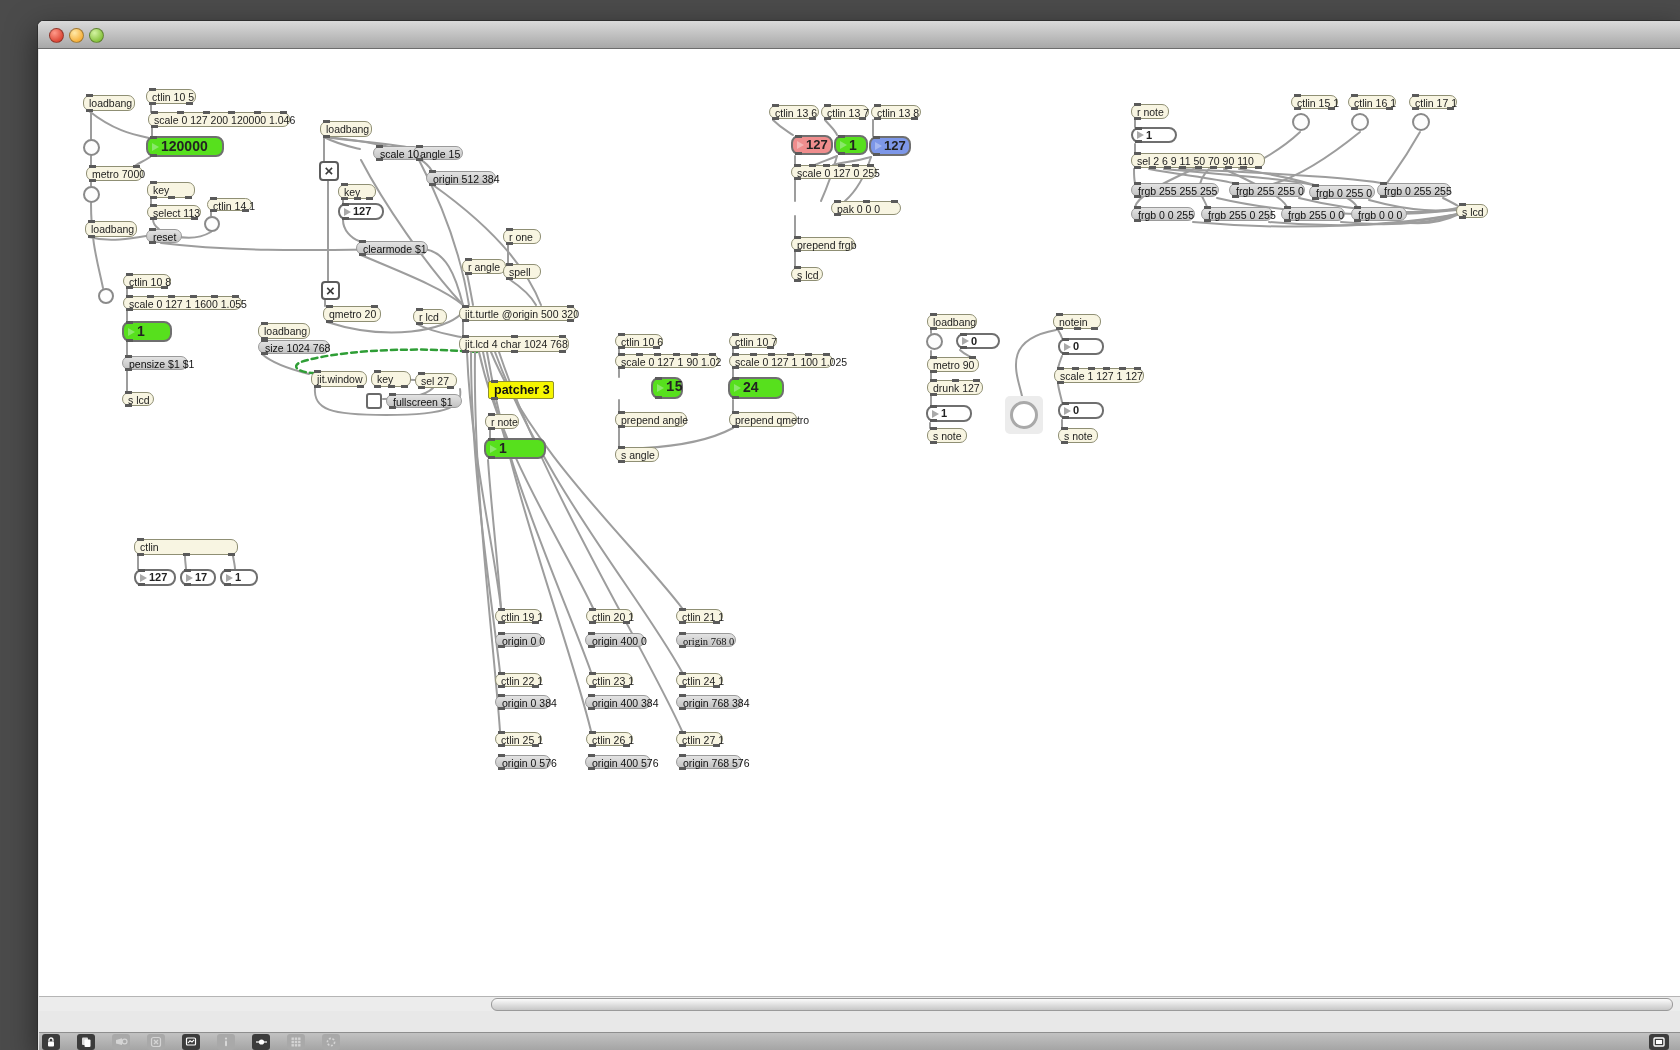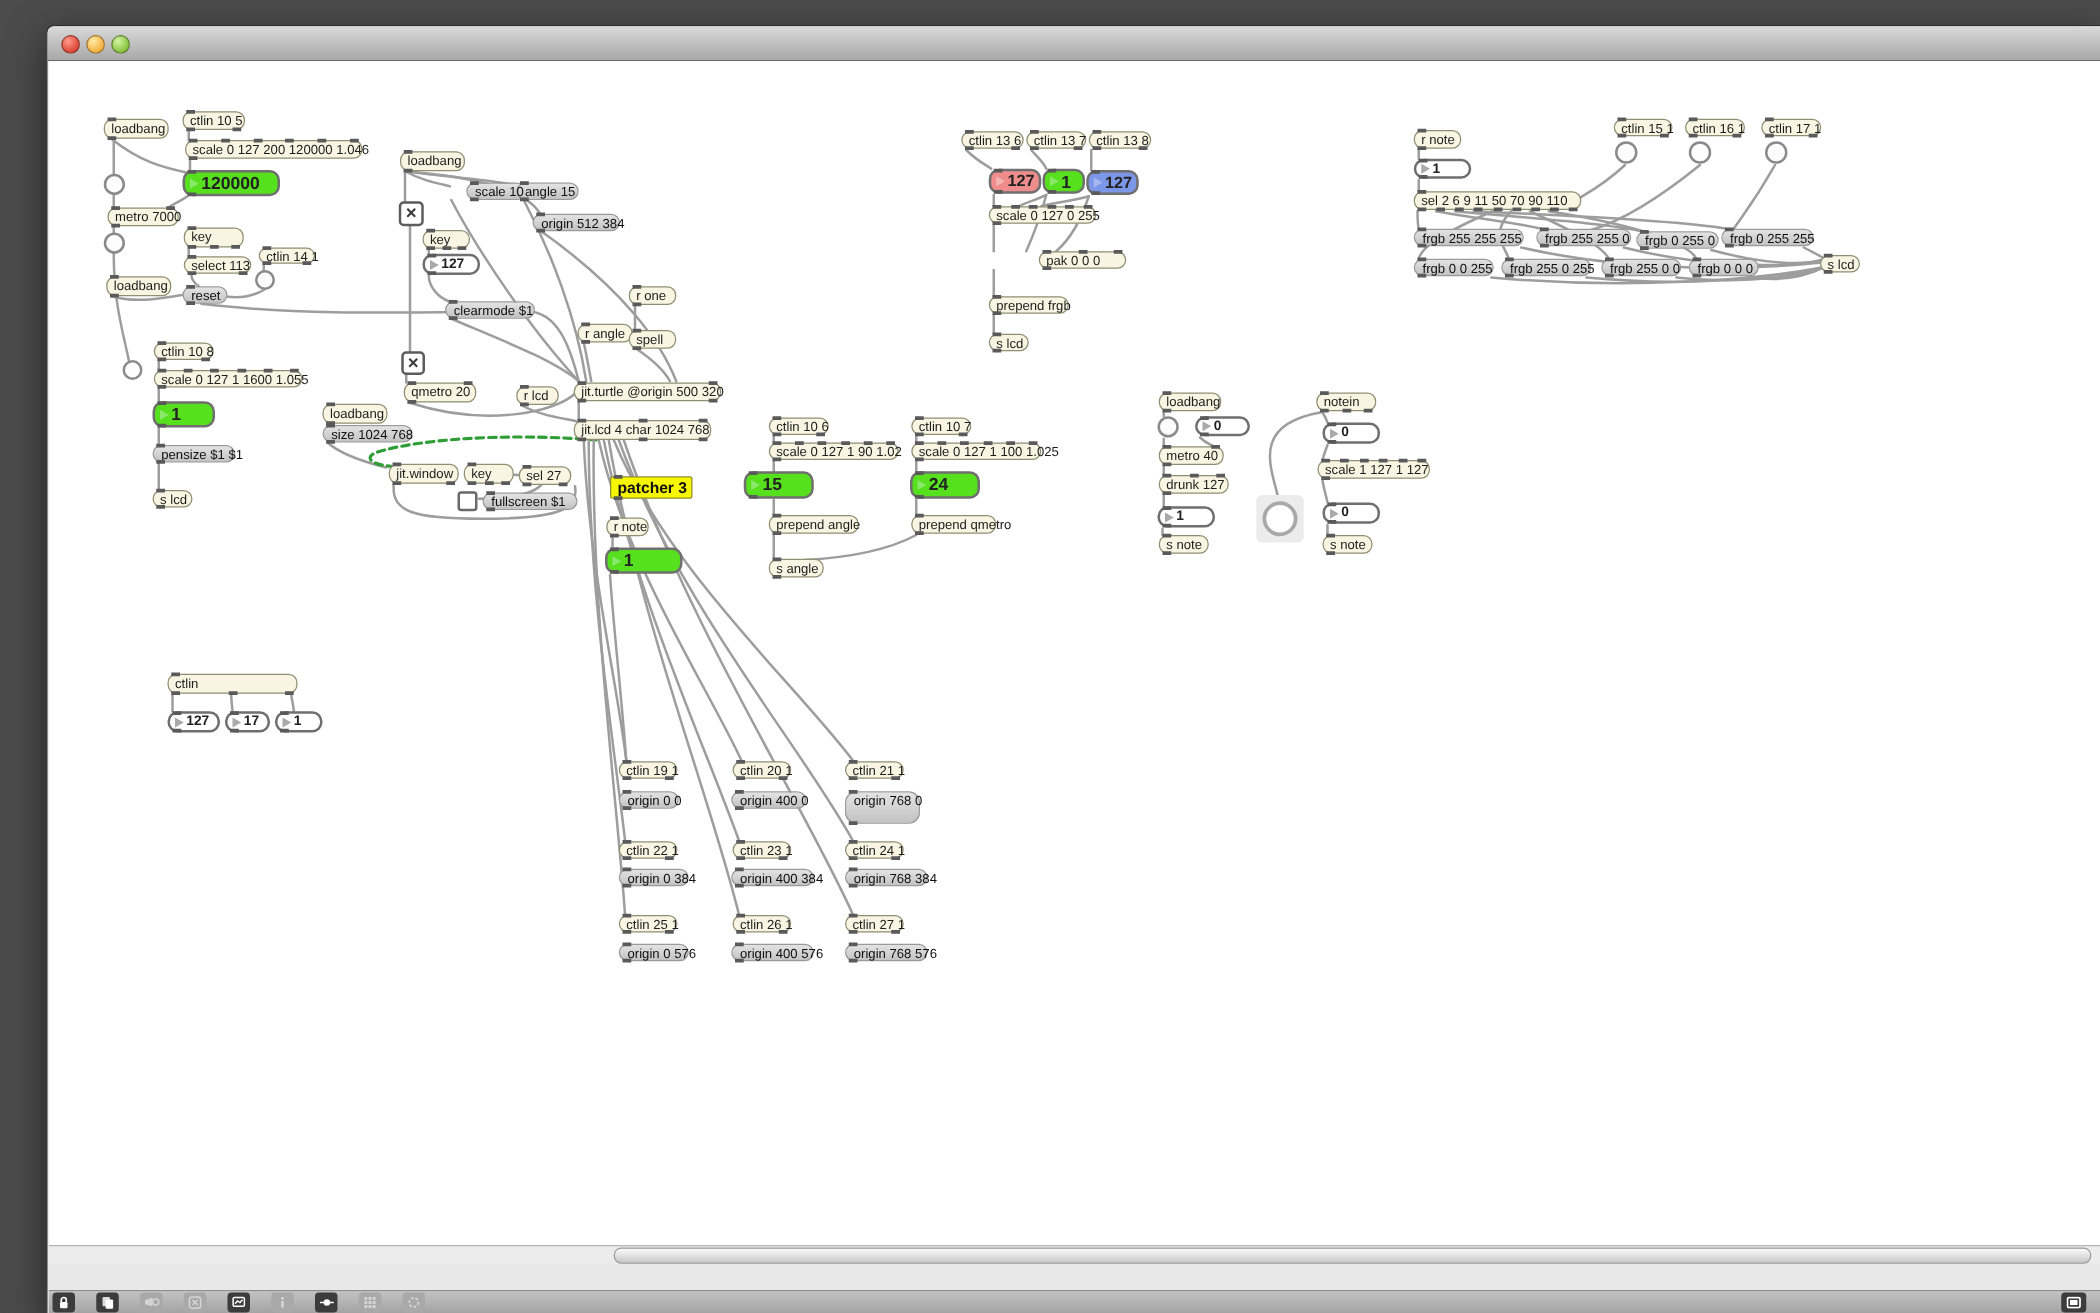--- a/index.html
+++ b/index.html
@@ -264,51 +264,51 @@
           <div class="node obj" style="left: 1455px; top: 202px; width: 32px; height: 14px;"><span class="lbl">s lcd</span><span class="stub in" style="left: 2px;"></span><span class="stub out" style="left: 2px;"></span></div>
           <div class="node obj" style="left: 1290px; top: 93px; width: 47px; height: 14px;"><span class="lbl">ctlin 15 1</span><span class="stub in" style="left: 2px;"></span><span class="stub out" style="left: 2px;"></span><span class="stub out" style="left: 36px;"></span></div>
           <div class="node bang" style="left: 1291px; top: 111px; width: 18px; height: 18px;"></div>
           <div class="node obj" style="left: 1347px; top: 93px; width: 48px; height: 14px;"><span class="lbl">ctlin 16 1</span><span class="stub in" style="left: 2px;"></span><span class="stub out" style="left: 2px;"></span><span class="stub out" style="left: 37px;"></span></div>
           <div class="node bang" style="left: 1350px; top: 111px; width: 18px; height: 18px;"></div>
           <div class="node obj" style="left: 1408px; top: 93px; width: 48px; height: 14px;"><span class="lbl">ctlin 17 1</span><span class="stub in" style="left: 2px;"></span><span class="stub out" style="left: 2px;"></span><span class="stub out" style="left: 37px;"></span></div>
           <div class="node bang" style="left: 1411px; top: 111px; width: 18px; height: 18px;"></div>
           <div class="node obj" style="left: 926px; top: 312px; width: 50px; height: 15px;"><span class="lbl">loadbang</span><span class="stub in" style="left: 2px;"></span><span class="stub out" style="left: 2px;"></span></div>
           <div class="node bang" style="left: 925px; top: 331px; width: 17px; height: 17px;"></div>
           <div class="node num" style="left: 955px; top: 331px; width: 44px; height: 16px;"><i class="tri"></i><span class="lbl">0</span><span class="stub in" style="left: 2px;"></span><span class="stub out" style="left: 2px;"></span></div>
-          <div class="node obj" style="left: 926px; top: 355px; width: 52px; height: 15px;"><span class="lbl">metro 40</span><span class="stub in" style="left: 2px;"></span><span class="stub in" style="left: 41px;"></span><span class="stub out" style="left: 2px;"></span></div>
+          <div class="node obj" style="left: 926px; top: 355px; width: 52px; height: 15px;"><span class="lbl">metro 90</span><span class="stub in" style="left: 2px;"></span><span class="stub in" style="left: 41px;"></span><span class="stub out" style="left: 2px;"></span></div>
           <div class="node obj" style="left: 926px; top: 378px; width: 56px; height: 15px;"><span class="lbl">drunk 127</span><span class="stub in" style="left: 2px;"></span><span class="stub in" style="left: 23.5px;"></span><span class="stub in" style="left: 45px;"></span><span class="stub out" style="left: 2px;"></span></div>
           <div class="node num" style="left: 925px; top: 403px; width: 46px; height: 17px;"><i class="tri"></i><span class="lbl">1</span><span class="stub in" style="left: 2px;"></span><span class="stub out" style="left: 2px;"></span></div>
           <div class="node obj" style="left: 926px; top: 426px; width: 40px; height: 15px;"><span class="lbl">s note</span><span class="stub in" style="left: 2px;"></span><span class="stub out" style="left: 2px;"></span></div>
           <div class="node obj" style="left: 1052px; top: 312px; width: 48px; height: 15px;"><span class="lbl">notein</span><span class="stub in" style="left: 2px;"></span><span class="stub out" style="left: 2px;"></span><span class="stub out" style="left: 19.5px;"></span><span class="stub out" style="left: 37px;"></span></div>
           <div class="node num" style="left: 1057px; top: 336px; width: 46px; height: 17px;"><i class="tri"></i><span class="lbl">0</span><span class="stub in" style="left: 2px;"></span><span class="stub out" style="left: 2px;"></span></div>
           <div class="node obj" style="left: 1053px; top: 366px; width: 90px; height: 15px;"><span class="lbl">scale 1 127 1 127</span><span class="stub in" style="left: 2px;"></span><span class="stub in" style="left: 17.4px;"></span><span class="stub in" style="left: 32.8px;"></span><span class="stub in" style="left: 48.2px;"></span><span class="stub in" style="left: 63.6px;"></span><span class="stub in" style="left: 79px;"></span><span class="stub out" style="left: 2px;"></span></div>
           <div class="node num" style="left: 1057px; top: 400px; width: 46px; height: 17px;"><i class="tri"></i><span class="lbl">0</span><span class="stub in" style="left: 2px;"></span><span class="stub out" style="left: 2px;"></span></div>
           <div class="node obj" style="left: 1057px; top: 426px; width: 40px; height: 15px;"><span class="lbl">s note</span><span class="stub in" style="left: 2px;"></span><span class="stub out" style="left: 2px;"></span></div>
           <div class="node bigbang bigpad" style="left: 1004px; top: 394px; width: 38px; height: 38px;">
             <div class="inner"></div>
           </div>
           <div class="node obj" style="left: 133px; top: 537px; width: 104px; height: 16px;"><span class="lbl">ctlin</span><span class="stub in" style="left: 2px;"></span><span class="stub out" style="left: 2px;"></span><span class="stub out" style="left: 47.5px;"></span><span class="stub out" style="left: 93px;"></span></div>
           <div class="node num" style="left: 133px; top: 567px; width: 42px; height: 17px;"><i class="tri"></i><span class="lbl">127</span><span class="stub in" style="left: 2px;"></span><span class="stub out" style="left: 2px;"></span></div>
           <div class="node num" style="left: 179px; top: 567px; width: 36px; height: 17px;"><i class="tri"></i><span class="lbl">17</span><span class="stub in" style="left: 2px;"></span><span class="stub out" style="left: 2px;"></span></div>
           <div class="node num" style="left: 219px; top: 567px; width: 38px; height: 17px;"><i class="tri"></i><span class="lbl">1</span><span class="stub in" style="left: 2px;"></span><span class="stub out" style="left: 2px;"></span></div>
           <div class="node obj" style="left: 614px; top: 332px; width: 48px; height: 14px;"><span class="lbl">ctlin 10 6</span><span class="stub in" style="left: 2px;"></span><span class="stub out" style="left: 2px;"></span><span class="stub out" style="left: 37px;"></span></div>
           <div class="node obj" style="left: 614px; top: 352px; width: 104px; height: 14px;"><span class="lbl">scale 0 127 1 90 1.02</span><span class="stub in" style="left: 2px;"></span><span class="stub in" style="left: 20.2px;"></span><span class="stub in" style="left: 38.4px;"></span><span class="stub in" style="left: 56.6px;"></span><span class="stub in" style="left: 74.8px;"></span><span class="stub in" style="left: 93px;"></span><span class="stub out" style="left: 2px;"></span></div>
-          <div class="node num green" style="left: 594px; top: 375px; width: 56px; height: 22px;"><i class="tri"></i><span class="lbl">15</span><span class="stub in" style="left: 2px;"></span><span class="stub out" style="left: 2px;"></span></div>
+          <div class="node num green" style="left: 650px; top: 375px; width: 32px; height: 22px; font-family: Liberation Mono, monospace;"><i class="tri"></i><span class="lbl">15</span><span class="stub in" style="left: 2px;"></span><span class="stub out" style="left: 2px;"></span></div>
           <div class="node obj" style="left: 614px; top: 410px; width: 72px; height: 15px;"><span class="lbl">prepend angle</span><span class="stub in" style="left: 2px;"></span><span class="stub out" style="left: 2px;"></span></div>
           <div class="node obj" style="left: 728px; top: 332px; width: 48px; height: 14px;"><span class="lbl">ctlin 10 7</span><span class="stub in" style="left: 2px;"></span><span class="stub out" style="left: 2px;"></span><span class="stub out" style="left: 37px;"></span></div>
           <div class="node obj" style="left: 728px; top: 352px; width: 104px; height: 14px;"><span class="lbl">scale 0 127 1 100 1.025</span><span class="stub in" style="left: 2px;"></span><span class="stub in" style="left: 20.2px;"></span><span class="stub in" style="left: 38.4px;"></span><span class="stub in" style="left: 56.6px;"></span><span class="stub in" style="left: 74.8px;"></span><span class="stub in" style="left: 93px;"></span><span class="stub out" style="left: 2px;"></span></div>
           <div class="node num green" style="left: 727px; top: 375px; width: 56px; height: 22px;"><i class="tri"></i><span class="lbl">24</span><span class="stub in" style="left: 2px;"></span><span class="stub out" style="left: 2px;"></span></div>
           <div class="node obj" style="left: 728px; top: 410px; width: 68px; height: 15px;"><span class="lbl">prepend qmetro</span><span class="stub in" style="left: 2px;"></span><span class="stub out" style="left: 2px;"></span></div>
           <div class="node obj" style="left: 614px; top: 445px; width: 44px; height: 15px;"><span class="lbl">s angle</span><span class="stub in" style="left: 2px;"></span><span class="stub out" style="left: 2px;"></span></div>
           <div class="node obj" style="left: 494px; top: 607px; width: 47px; height: 14px;"><span class="lbl">ctlin 19 1</span><span class="stub in" style="left: 2px;"></span><span class="stub out" style="left: 2px;"></span><span class="stub out" style="left: 36px;"></span></div>
           <div class="node msg" style="left: 494px; top: 631px; width: 48px; height: 14px;"><span class="lbl">origin 0 0</span><span class="stub in" style="left: 2px;"></span><span class="stub out" style="left: 2px;"></span></div>
           <div class="node obj" style="left: 585px; top: 607px; width: 47px; height: 14px;"><span class="lbl">ctlin 20 1</span><span class="stub in" style="left: 2px;"></span><span class="stub out" style="left: 2px;"></span><span class="stub out" style="left: 36px;"></span></div>
           <div class="node msg" style="left: 584px; top: 631px; width: 60px; height: 14px;"><span class="lbl">origin 400 0</span><span class="stub in" style="left: 2px;"></span><span class="stub out" style="left: 2px;"></span></div>
           <div class="node obj" style="left: 675px; top: 607px; width: 47px; height: 14px;"><span class="lbl">ctlin 21 1</span><span class="stub in" style="left: 2px;"></span><span class="stub out" style="left: 2px;"></span><span class="stub out" style="left: 36px;"></span></div>
-          <div class="node msg" style="left: 675px; top: 631px; width: 60px; height: 26px;"><span class="lbl">origin 768 0</span><span class="stub in" style="left: 2px;"></span><span class="stub out" style="left: 2px;"></span></div>
+          <div class="node msg" style="left: 675px; top: 631px; width: 60px; height: 14px; font-family: Liberation Serif, serif;"><span class="lbl">origin 768 0</span><span class="stub in" style="left: 2px;"></span><span class="stub out" style="left: 2px;"></span></div>
           <div class="node obj" style="left: 494px; top: 671px; width: 47px; height: 14px;"><span class="lbl">ctlin 22 1</span><span class="stub in" style="left: 2px;"></span><span class="stub out" style="left: 2px;"></span><span class="stub out" style="left: 36px;"></span></div>
           <div class="node msg" style="left: 494px; top: 693px; width: 56px; height: 14px;"><span class="lbl">origin 0 384</span><span class="stub in" style="left: 2px;"></span><span class="stub out" style="left: 2px;"></span></div>
           <div class="node obj" style="left: 585px; top: 671px; width: 47px; height: 14px;"><span class="lbl">ctlin 23 1</span><span class="stub in" style="left: 2px;"></span><span class="stub out" style="left: 2px;"></span><span class="stub out" style="left: 36px;"></span></div>
           <div class="node msg" style="left: 584px; top: 693px; width: 66px; height: 14px;"><span class="lbl">origin 400 384</span><span class="stub in" style="left: 2px;"></span><span class="stub out" style="left: 2px;"></span></div>
           <div class="node obj" style="left: 675px; top: 671px; width: 47px; height: 14px;"><span class="lbl">ctlin 24 1</span><span class="stub in" style="left: 2px;"></span><span class="stub out" style="left: 2px;"></span><span class="stub out" style="left: 36px;"></span></div>
           <div class="node msg" style="left: 675px; top: 693px; width: 66px; height: 14px;"><span class="lbl">origin 768 384</span><span class="stub in" style="left: 2px;"></span><span class="stub out" style="left: 2px;"></span></div>
           <div class="node obj" style="left: 494px; top: 730px; width: 47px; height: 14px;"><span class="lbl">ctlin 25 1</span><span class="stub in" style="left: 2px;"></span><span class="stub out" style="left: 2px;"></span><span class="stub out" style="left: 36px;"></span></div>
           <div class="node msg" style="left: 494px; top: 753px; width: 56px; height: 14px;"><span class="lbl">origin 0 576</span><span class="stub in" style="left: 2px;"></span><span class="stub out" style="left: 2px;"></span></div>
           <div class="node obj" style="left: 585px; top: 730px; width: 47px; height: 14px;"><span class="lbl">ctlin 26 1</span><span class="stub in" style="left: 2px;"></span><span class="stub out" style="left: 2px;"></span><span class="stub out" style="left: 36px;"></span></div>
           <div class="node msg" style="left: 584px; top: 753px; width: 66px; height: 14px;"><span class="lbl">origin 400 576</span><span class="stub in" style="left: 2px;"></span><span class="stub out" style="left: 2px;"></span></div>

